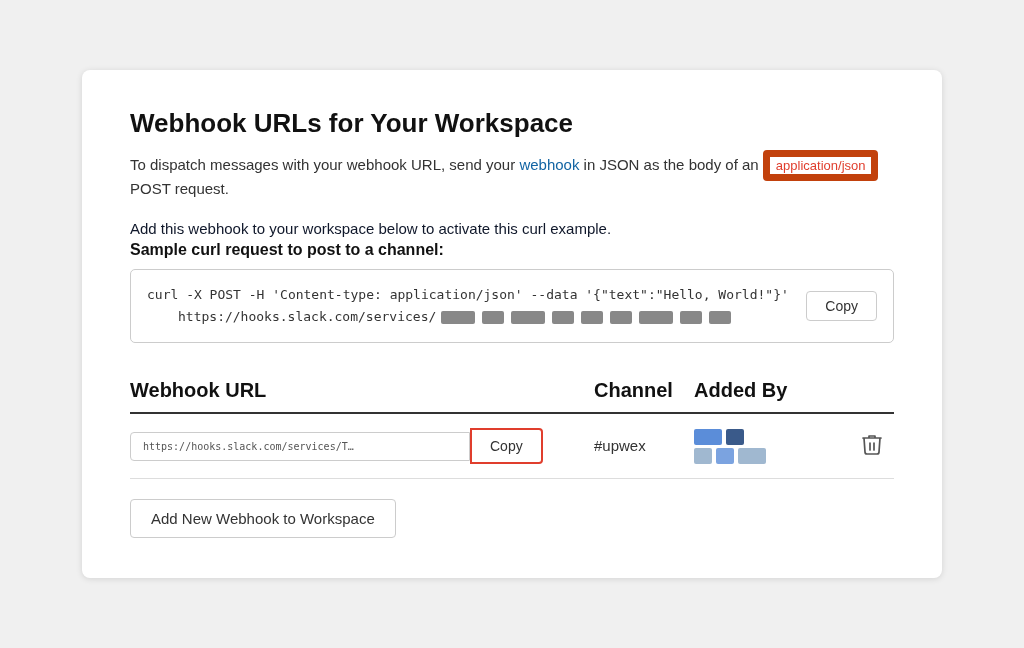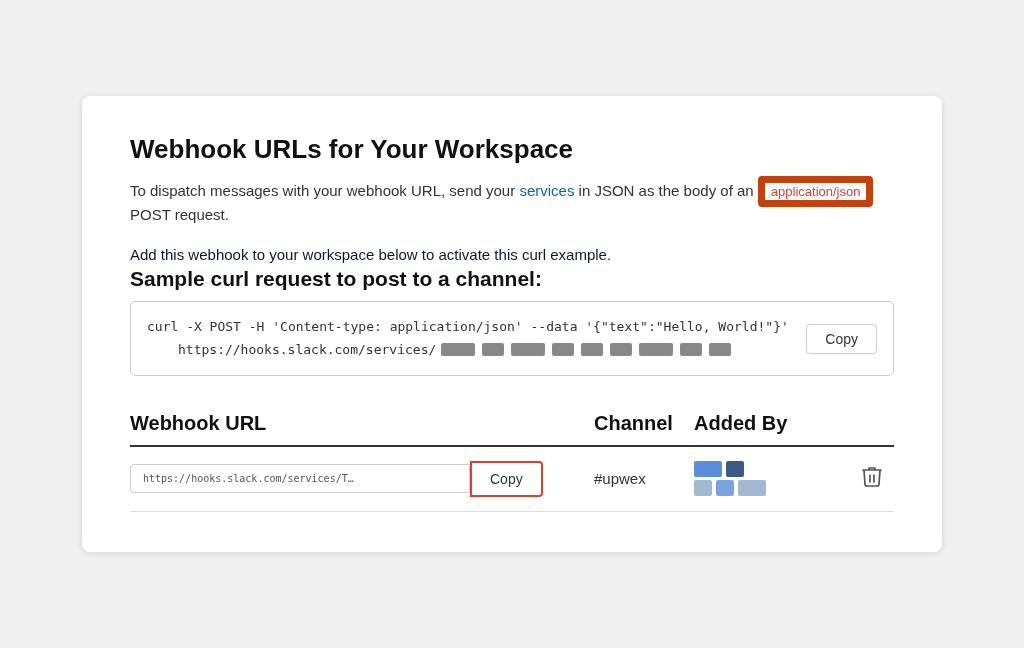--- a/index.html
+++ b/index.html
@@ -43,21 +43,21 @@
       font-family: Liberation Sans, sans-serif;
       font-size: 13px;
       padding: 1px 6px;
     }
     .note {
       font-size: 15px;
       color: #0f172a;
       line-height: 1.6;
     }
     .section-label {
-      font-size: 21px;
+      font-size: 16px;
       font-weight: 700;
       color: #111;
       margin-bottom: 10px;
     }
     .curl-box {
       border: 1px solid #ccc;
       border-radius: 5px;
       padding: 14px 16px;
       background: #fff;
       display: flex;
@@ -209,21 +209,21 @@
       margin-left: 31px;
     }
   </style>
 </head>
 <body>
 
 <div class="card">
   <h1 class="page-title">Webhook URLs for Your Workspace</h1>
 
   <p class="description">
-    <span>To dispatch messages with your webhook URL, send your </span><a href="#">services</a><span> in JSON as the body of an </span><code class="inline-code">application/json</code><span> POST request.</span>
+    <span>To dispatch messages with your webhook URL, send your </span><a href="#">webhook</a><span> in JSON as the body of an </span><code class="inline-code">application/json</code><span> POST request.</span>
   </p>
 
   <p class="note">Add this webhook to your workspace below to activate this curl example.</p>
 
   <p class="section-label">Sample curl request to post to a channel:</p>
 
   <div class="curl-box">
     <div class="curl-content">
       <div class="curl-line">curl -X POST -H 'Content-type: application/json' --data '{"text":"Hello, World!"}'</div>
       <div class="curl-line url-blur-row">
@@ -279,13 +279,14 @@
           <button class="trash-btn" title="Delete">
             <svg width="20" height="22" viewBox="0 0 20 22" fill="none" xmlns="http://www.w3.org/2000/svg">
               <path d="M1 5h18M7 5V3h6v2M8 10v7M12 10v7M2 5l1 14a2 2 0 002 2h10a2 2 0 002-2L18 5H2z" stroke="#555" stroke-width="1.7" stroke-linecap="round" stroke-linejoin="round"></path>
             </svg>
           </button>
         </td>
       </tr>
     </tbody>
   </table>
 
+  <button class="add-webhook-btn">Add New Webhook to Workspace</button>
 </div>
 
 </body></html>

